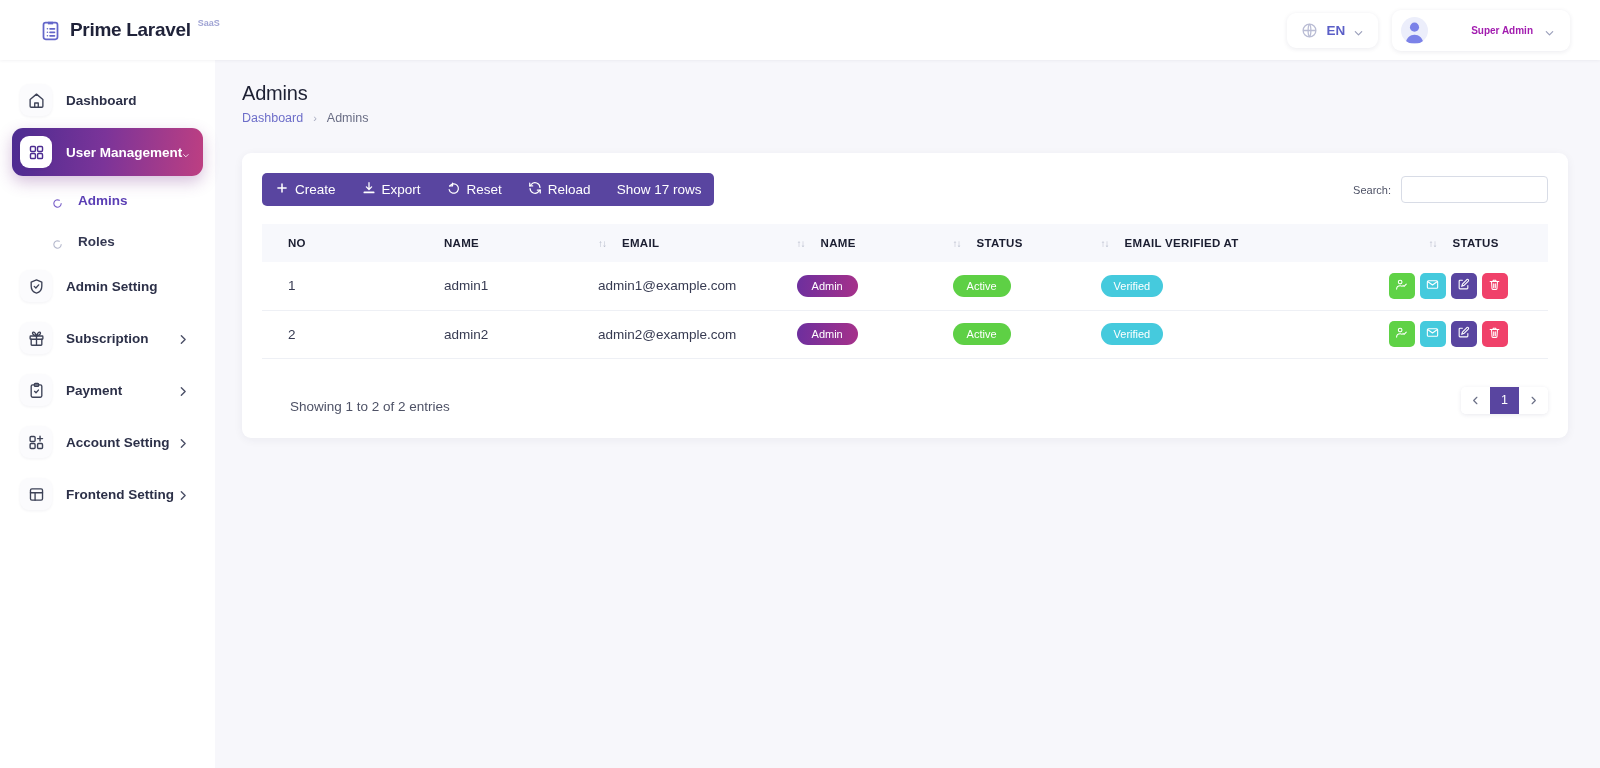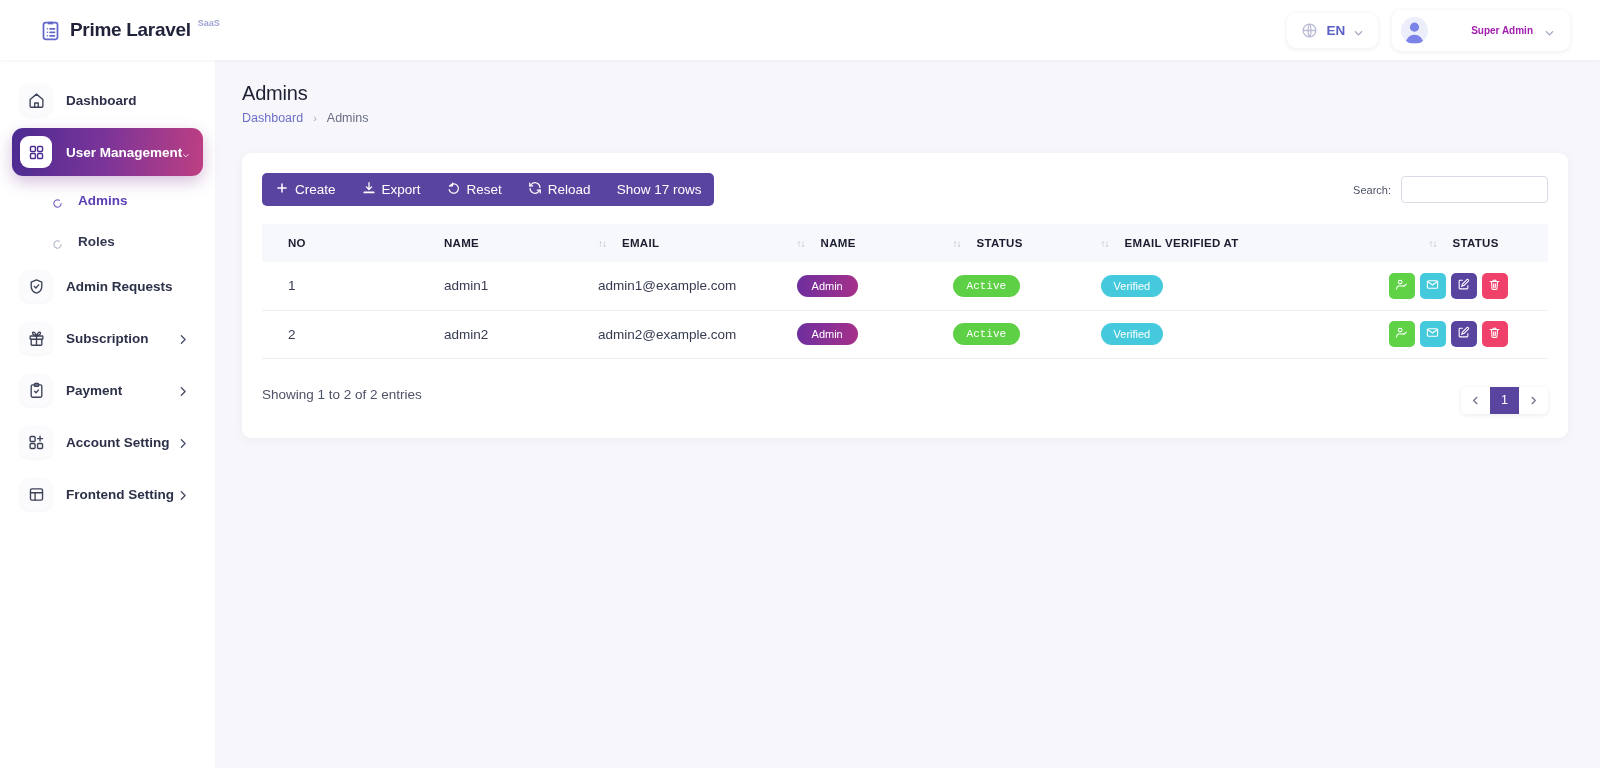--- a/index.html
+++ b/index.html
@@ -203,21 +203,21 @@
 
   tbody tr { border-bottom: 1px solid #eef0f5; height: 48px; }
   td {
     font-size: 13.5px; color: #373b52;
     padding: 0; vertical-align: middle;
   }
   .td-no    { padding-left: 26px; width: 78px; }
   .td-name  { padding-left: 104px; width: 244px; }
   .td-email { padding-left: 14px; }
   .td-role  { padding-left: 14px; width: 156px; }
-  .td-status{ padding-left: 14px; width: 148px; font-family: Liberation Mono, monospace; }
+  .td-status{ padding-left: 14px; width: 148px; }
   .td-ev    { padding-left: 14px; width: 288px; }
   .td-action{ padding-left: 14px; }
 
   .badge {
     display: inline-block; border-radius: 20px;
     color: #ffffff; font-size: 11px;
     padding: 5px 15px; font-weight: 400;
   }
   .badge-role   { background: linear-gradient(95deg, #6d2f9e 0%, #a6318a 100%); }
   .badge-status { background: #5ed045; padding: 5px 14px; }
@@ -230,23 +230,24 @@
     cursor: pointer; border: 0; color: #ffffff;
   }
   .act-btn svg { width: 13px; height: 13px; }
   .act-assign { background: #5fd246; }
   .act-mail   { background: #45cadd; }
   .act-edit   { background: #5945a0; }
   .act-del    { background: #f0416a; }
 
   
   .card-foot {
-    display: flex; align-items: flex-start;
+    display: flex; align-items: flex-end;
     justify-content: space-between;
     margin-top: 28px;
+    margin-left: 28px;
   }
   .entries-info { font-size: 13.5px; color: #4e5266; }
   .pager {
     display: flex; align-items: stretch;
     border-radius: 5px; overflow: hidden;
     box-shadow: 0 1px 4px rgba(40,40,90,.10);
     background: #fff;
   }
   .pg {
     min-width: 29px; height: 27px;
@@ -362,21 +363,21 @@
       <span class="sub-label">Roles</span>
     </div>
 
     <div class="nav-item">
       <span class="nav-ico-box">
         <svg viewBox="0 0 24 24" fill="none" stroke="currentColor" stroke-width="1.9" stroke-linecap="round" stroke-linejoin="round">
           <path d="M12 2.8l7.5 3v6c0 4.6-3.1 8.4-7.5 9.6-4.4-1.2-7.5-5-7.5-9.6v-6z"></path>
           <path d="M8.8 11.8l2.3 2.3 4-4.4"></path>
         </svg>
       </span>
-      <span class="nav-label">Admin Requests</span>
+      <span class="nav-label">Admin Setting</span>
     </div>
 
     <div class="nav-item">
       <span class="nav-ico-box">
         <svg viewBox="0 0 24 24" fill="none" stroke="currentColor" stroke-width="1.9" stroke-linecap="round" stroke-linejoin="round">
           <rect x="3" y="8.5" width="18" height="4.5" rx="1"></rect>
           <path d="M4.5 13v7.5a1 1 0 0 0 1 1h13a1 1 0 0 0 1-1V13M12 8.5v13"></path>
           <path d="M12 8.5C11 6 9.7 2.6 7.6 3.1c-2.1.5-1.9 4 4.4 5.4zM12 8.5c1-2.5 2.3-5.9 4.4-5.4 2.1.5 1.9 4-4.4 5.4z"></path>
         </svg>
       </span>

